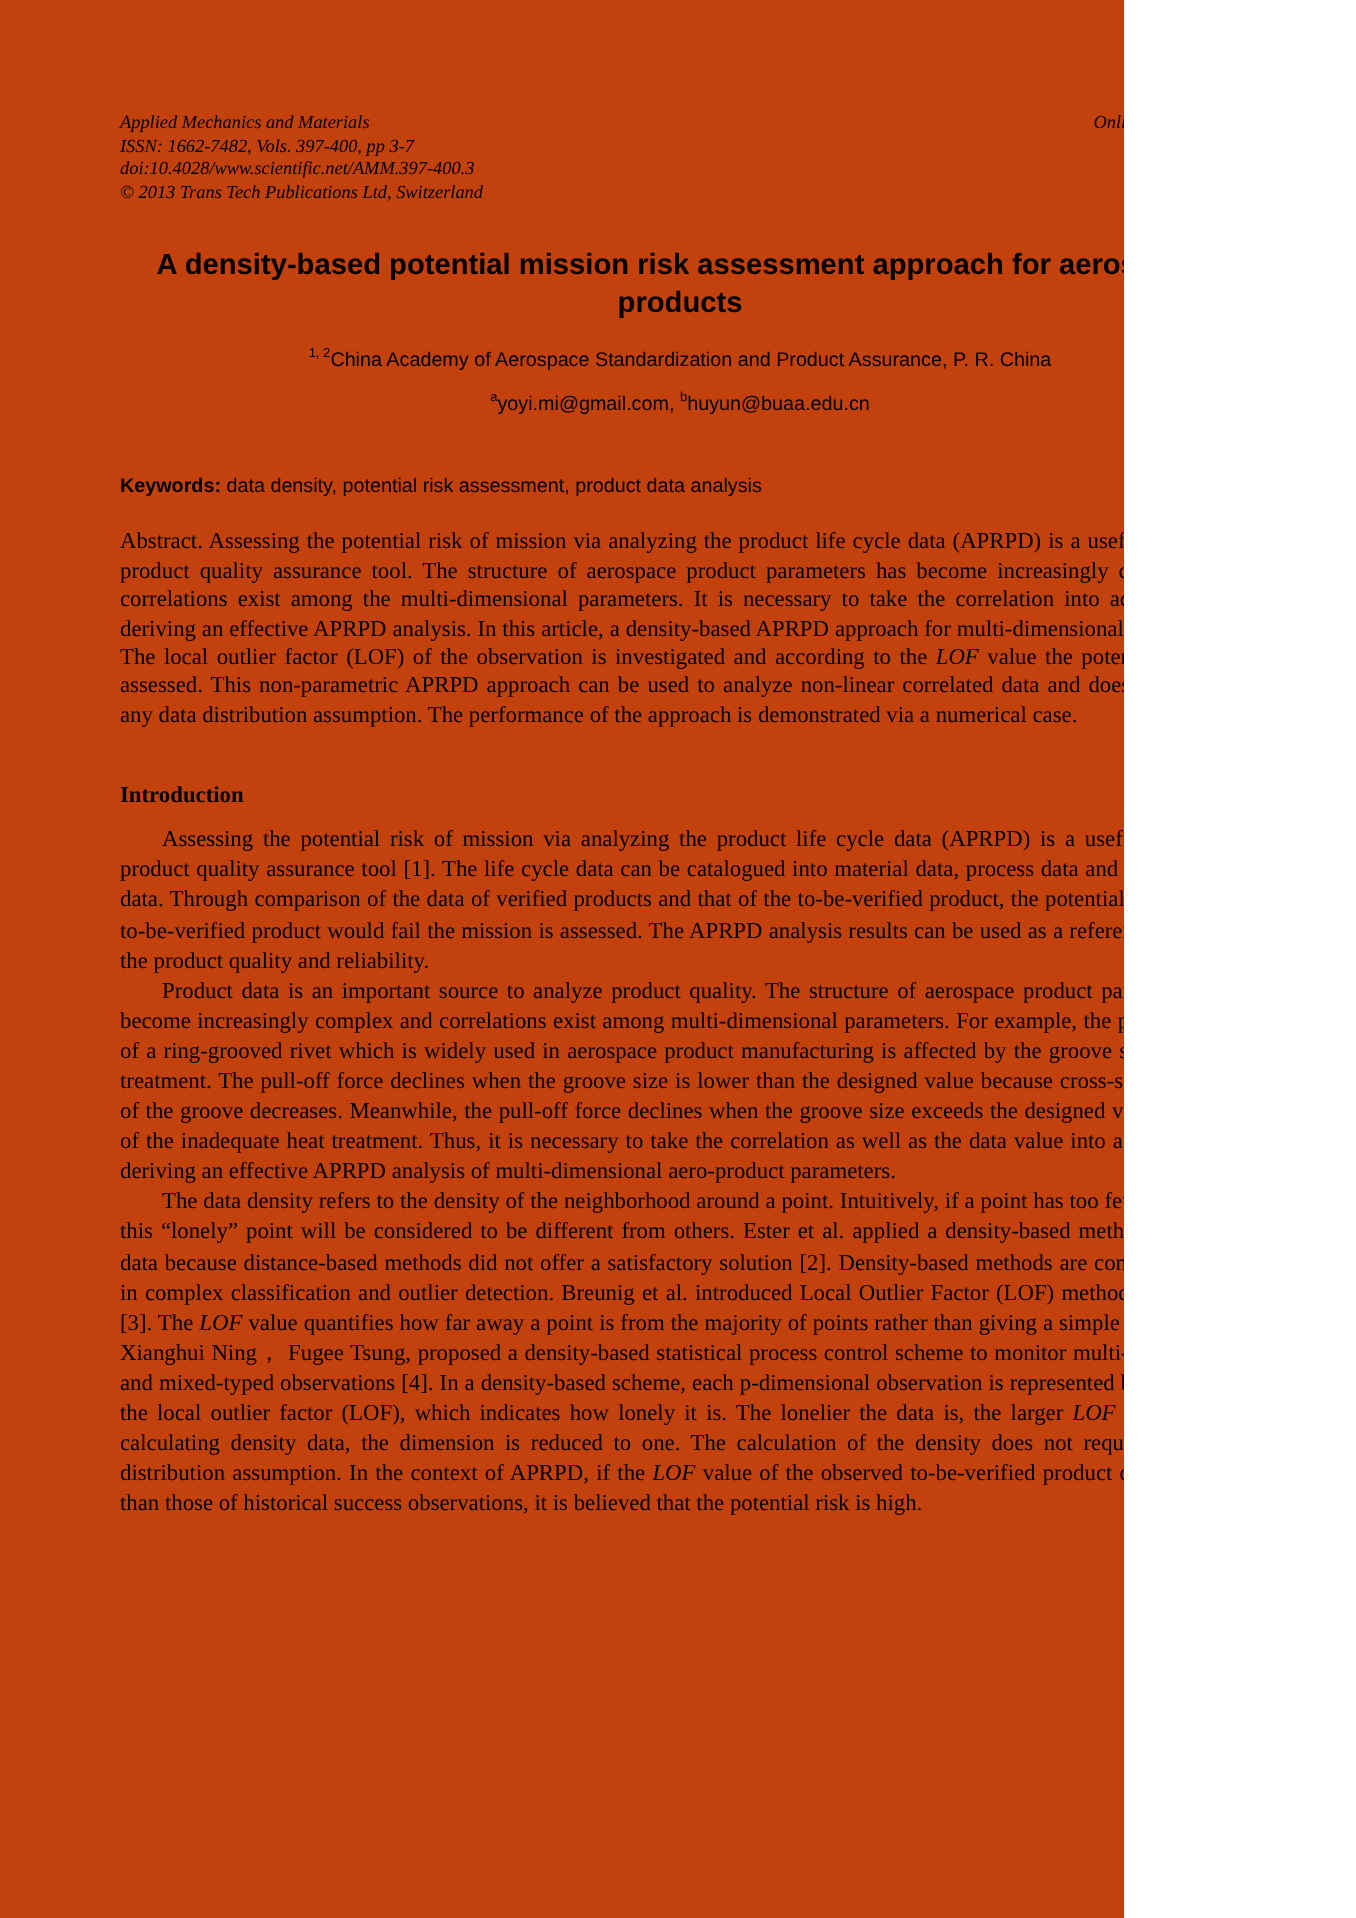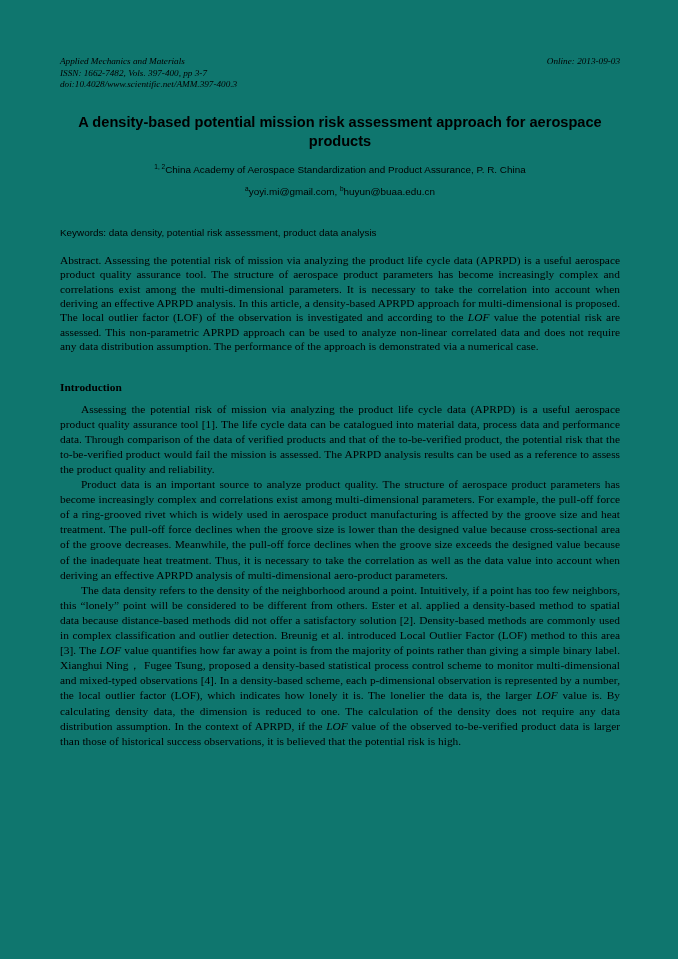--- a/index.html
+++ b/index.html
@@ -6,23 +6,23 @@
     margin: 0;
     padding: 0;
     background: #ffffff;
   }
   body {
     font-family: "Liberation Serif", serif;
     color: #000000;
   }
   .page {
     position: relative;
-    width: 678px;
+    width: 562px;
     height: 959px;
-    background: #0f766e;
+    background: #c2410c;
     overflow: hidden;
     box-sizing: border-box;
   }
   .content {
     position: absolute;
     left: 60px;
     top: 16px;
     width: 560px;
   }
 
@@ -83,21 +83,21 @@
   }
 
   
   .keywords {
     margin-top: 27px;
     font-family: "Liberation Sans", sans-serif;
     font-size: 9.9px;
     line-height: 13px;
   }
   .keywords .kw-label {
-    font-weight: normal;
+    font-weight: bold;
   }
 
   
   .abstract {
     margin-top: 14px;
     font-family: "Liberation Serif", serif;
     font-size: 11.4px;
     line-height: 14.4px;
     text-align: justify;
     text-justify: inter-word;
@@ -132,20 +132,21 @@
 <div class="page">
   <div class="content">
 
     <div class="journal-header">
       <div class="hdr-row">
         <span class="hdr-left">Applied Mechanics and Materials</span>
         <span class="hdr-right">Online: 2013-09-03</span>
       </div>
       <div class="hdr-line">ISSN: 1662-7482, Vols. 397-400, pp 3-7</div>
       <div class="hdr-line">doi:10.4028/www.scientific.net/AMM.397-400.3</div>
+      <div class="hdr-line">© 2013 Trans Tech Publications Ltd, Switzerland</div>
     </div>
 
     <div class="title">A density-based potential mission risk assessment approach for aerospace products</div>
 
 
     <div class="affil">
       <sup>1, 2</sup><span>China Academy of Aerospace Standardization and Product Assurance, P. R. China</span>
     </div>
 
     <div class="emails">

